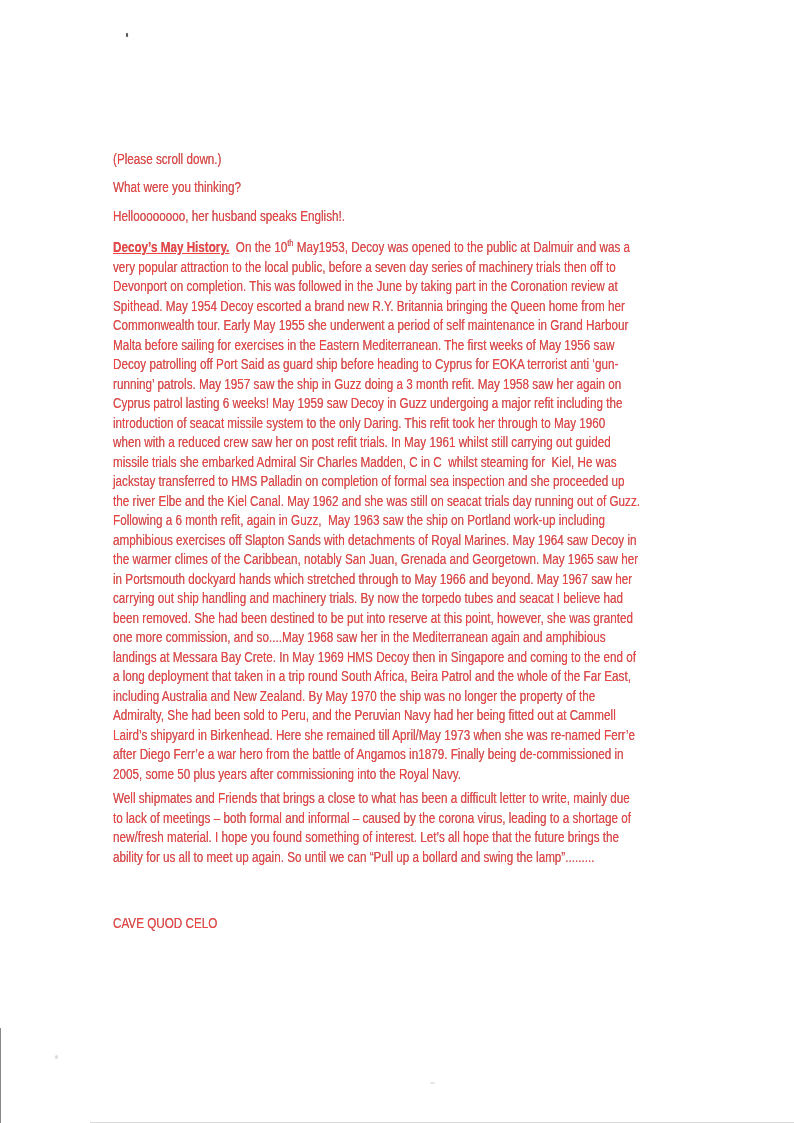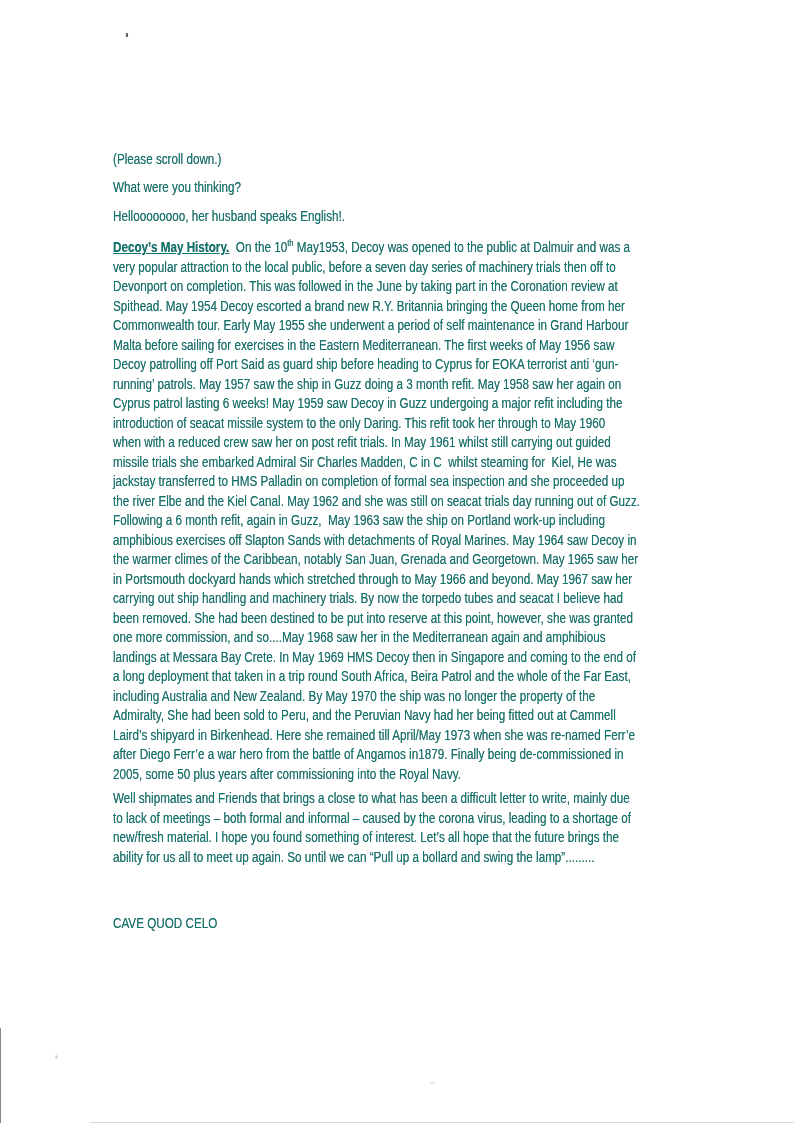--- a/index.html
+++ b/index.html
@@ -8,21 +8,21 @@
     padding: 0;
     background: #ffffff;
   }
   .page {
     position: relative;
     width: 794px;
     height: 1123px;
     background: #ffffff;
     overflow: hidden;
     font-family: "Liberation Sans", "DejaVu Sans", sans-serif;
-    color: #0f766e;
+    color: #ef4444;
   }
   .content {
     position: absolute;
     left: 113px;
     top: 150px;
     width: 700px;
     transform: scaleX(0.835);
     transform-origin: 0 0;
     font-size: 14px;
     line-height: 19.5px;

